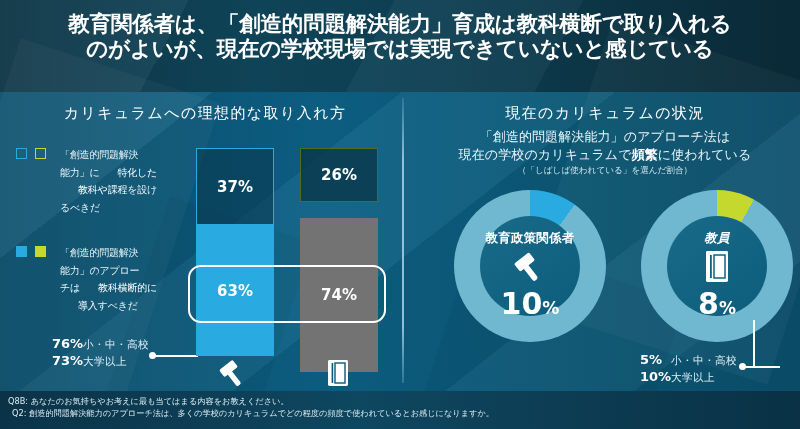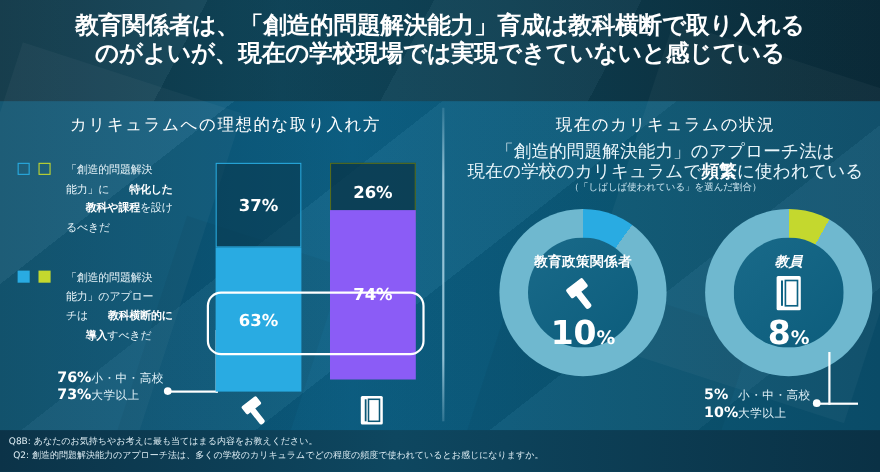--- a/index.html
+++ b/index.html
@@ -46,21 +46,21 @@
   
   .sec-head{
     position:absolute;color:#ffffff;font-weight:normal;font-size:15px;
     letter-spacing:1.4px;text-align:center;white-space:nowrap;
   }
   #left-head{left:30px;top:104px;width:350px;}
   #right-head{left:420px;top:104px;width:370px;}
 
   .sub-line{
     position:absolute;left:415px;width:380px;text-align:center;
-    color:#eaf6fb;font-size:16px;white-space:nowrap;letter-spacing:.1px;
+    color:#eaf6fb;font-size:13px;white-space:nowrap;letter-spacing:.1px;
   }
   #sub1{top:128px;}
   #sub2{top:146px;}
   #sub2 b{color:#ffffff;font-weight:bold;}
   #sub3{
     position:absolute;left:415px;width:380px;text-align:center;top:165px;
     color:#cfe7f1;font-size:8.6px;white-space:nowrap;
   }
 
   
@@ -68,21 +68,21 @@
   #legend-a{top:146px;}
   #legend-b{top:244px;}
   .legend .sw-row{position:absolute;left:0;top:2px;width:42px;height:14px;}
   .sw{position:absolute;width:11px;height:11px;box-sizing:border-box;}
   .sw.s1{left:0;}
   .sw.s2{left:19px;}
   .legend .txt{
     margin-left:44px;color:#e9f5fa;font-size:10px;line-height:17.5px;
     letter-spacing:-.2px;
   }
-  .legend .txt b{color:#ffffff;font-weight:bold;padding-left:18px;}
+  .legend .txt b{color:#ffffff;font-weight:normal;padding-left:18px;}
 
   
   .stat-block{position:absolute;color:#ffffff;font-size:11px;line-height:16px;white-space:nowrap;}
   .stat-block .num{font-weight:bold;font-size:13px;display:inline-block;}
   .stat-block .lbl{color:#dff0f7;font-size:10.6px;letter-spacing:.4px;}
   #stat-left{left:52px;top:336px;}
   #stat-left .num{width:31px;}
   #stat-right{left:640px;top:352px;}
   #stat-right .num{width:31px;}
 
@@ -199,21 +199,21 @@
     </div>
     <div class="seg" style="top:77px;height:131px;background:#29ABE2;">
       <span>63%</span>
     </div>
   </div>
 
   <div class="bar-wrap" style="left:300px;top:148px;width:78px;height:208px;">
     <div class="seg top" style="top:0;height:54px;border:1.6px solid #536b1e;background:rgba(8,50,68,.72);">
       <span>26%</span>
     </div>
-    <div class="seg" style="top:43px;height:154px;background:#8b5cf6;">
+    <div class="seg" style="top:70px;height:154px;background:#737373;">
       <span>74%</span>
     </div>
   </div>
 
   <div class="bracket" style="left:188px;top:265px;width:198px;height:58px;"></div>
 
   <div class="bar-icon" style="left:216px;top:358px;width:38px;height:30px;">
     <svg width="38" height="30" viewBox="0 0 38 30">
       <g fill="#ffffff">
         <rect x="4" y="6" width="17" height="9" rx="1.6" transform="rotate(-38 12.5 10.5)"></rect>

